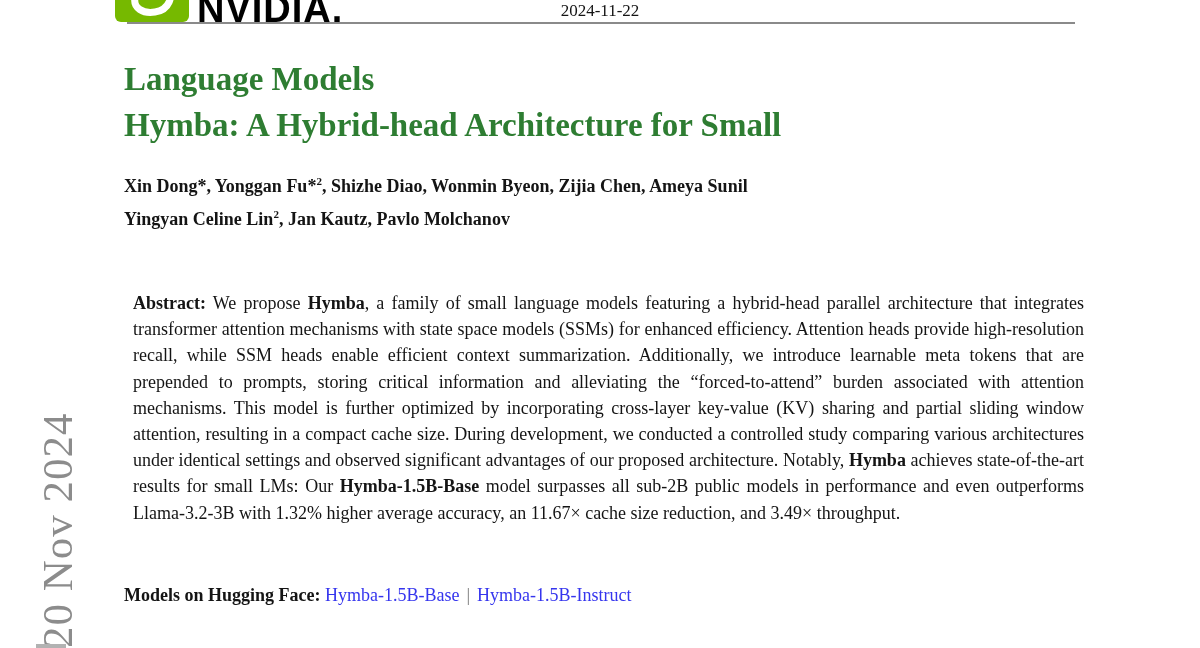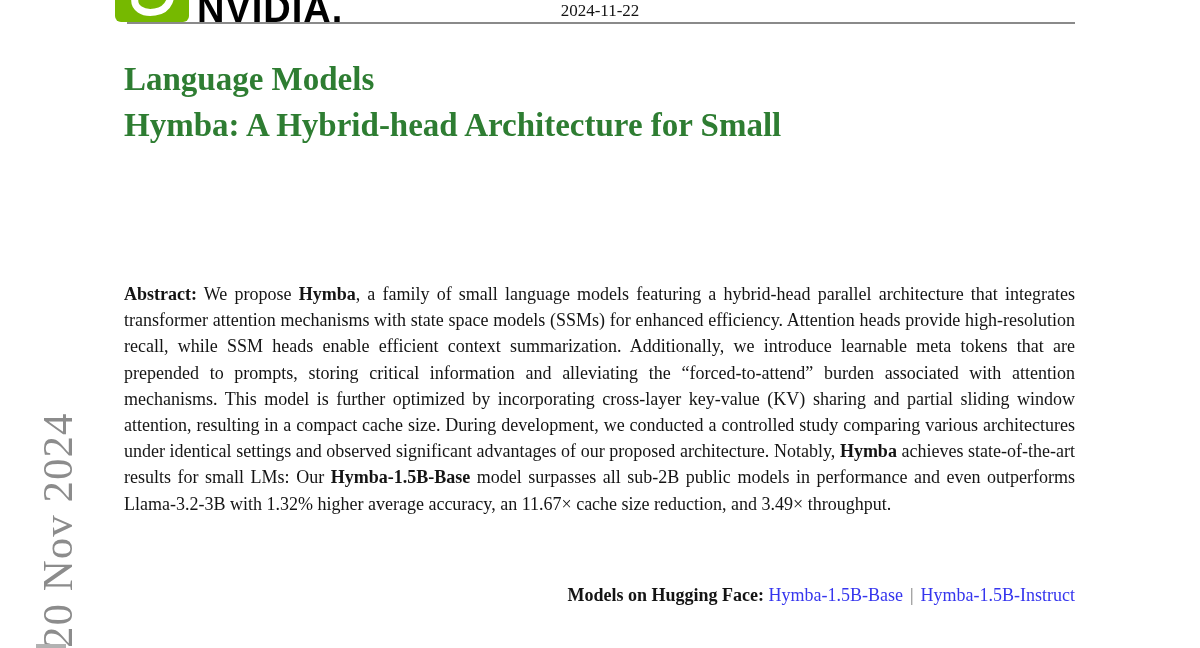--- a/index.html
+++ b/index.html
@@ -49,29 +49,28 @@
     position:absolute; left:124px; top:168px; width:960px;
     font-size:18px; font-weight:bold; line-height:27.5px;
     color:#141414;
   }
   .authors sup { font-size:11px; }
 
   
   .abstract {
     position:absolute; left:124px; top:281px; width:951px;
     font-size:18px; line-height:26.2px;
-    text-align:justify; margin:0;
+    text-align:justify; margin:9px;
   }
   .b { font-weight:bold; }
 
   
   .models {
     position:absolute; left:124px; top:585px; width:951px;
     font-size:18px;
-    text-align:right;
   }
   .models .lbl { font-weight:bold; }
   .models a.hflink {
     color:#3535ee; text-decoration:none; cursor:pointer;
   }
   .models .sep { color:#777777; padding:0 7px; }
 
   
   .watermark {
     position:absolute; left:33px; top:648px;
@@ -105,20 +104,22 @@
   <div class="date">2024-11-22</div>
 
   <div class="rule"></div>
 
   <div class="title">
     <div>Language Models</div>
     <div>Hymba: A Hybrid-head Architecture for Small</div>
   </div>
 
   <div class="authors">
+    <div><span>Xin Dong*, Yonggan Fu*</span><sup>2</sup><span>, Shizhe Diao, Wonmin Byeon, Zijia Chen, Ameya Sunil</span></div>
+    <div><span>Yingyan Celine Lin</span><sup>2</sup><span>, Jan Kautz, Pavlo Molchanov</span></div>
   </div>
 
   <p class="abstract"><span class="b">Abstract:</span><span> We propose </span><span class="b">Hymba</span><span>, a family of small language models featuring a hybrid-head parallel architecture that integrates transformer attention mechanisms with state space models (SSMs) for enhanced efficiency. Attention heads provide high-resolution recall, while SSM heads enable efficient context summarization. Additionally, we introduce learnable meta tokens that are prepended to prompts, storing critical information and alleviating the “forced-to-attend” burden associated with attention mechanisms. This model is further optimized by incorporating cross-layer key-value (KV) sharing and partial sliding window attention, resulting in a compact cache size. During development, we conducted a controlled study comparing various architectures under identical settings and observed significant advantages of our proposed architecture. Notably, </span><span class="b">Hymba</span><span> achieves state-of-the-art results for small LMs: Our </span><span class="b">Hymba-1.5B-Base</span><span> model surpasses all sub-2B public models in performance and even outperforms Llama-3.2-3B with 1.32% higher average accuracy, an 11.67× cache size reduction, and 3.49× throughput.</span></p>
 
   <div class="models">
     <span class="lbl">Models on Hugging Face:</span>
     <span> </span>
     <a class="hflink">Hymba-1.5B-Base</a><span class="sep">|</span><a class="hflink">Hymba-1.5B-Instruct</a>
   </div>
 

